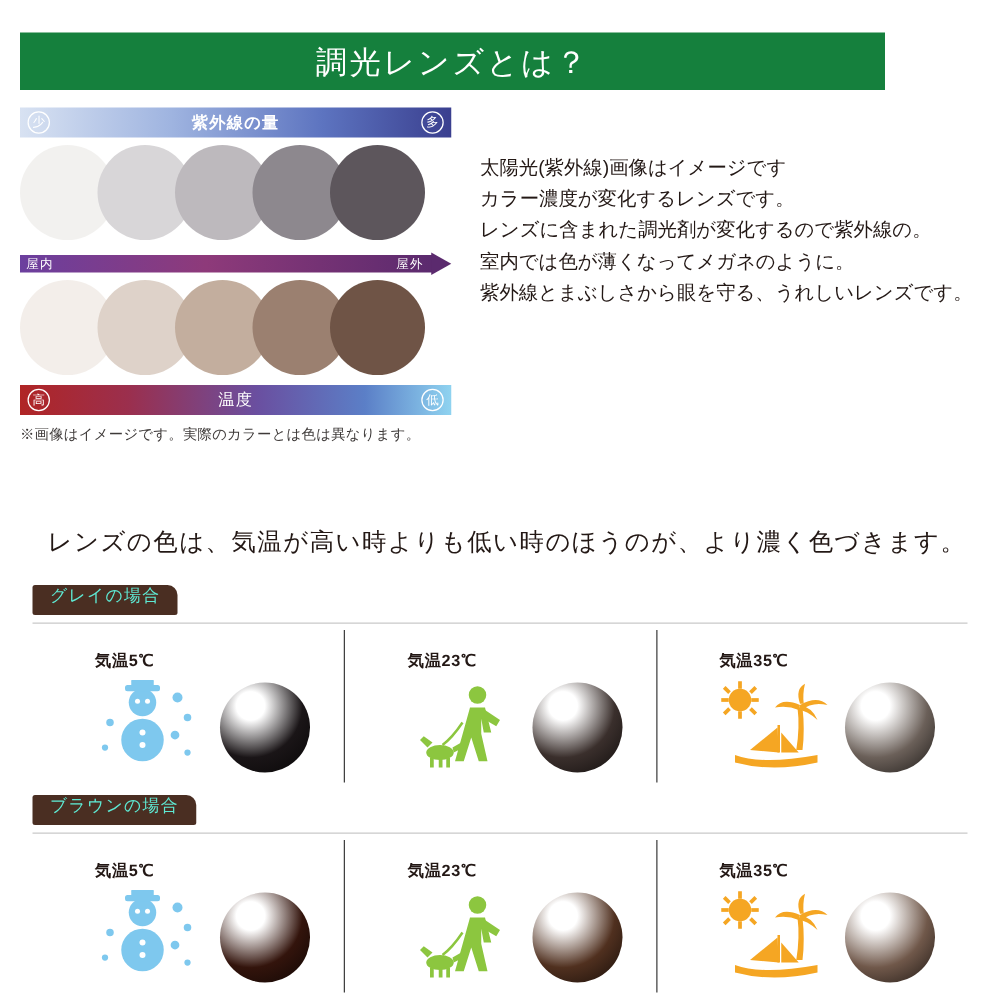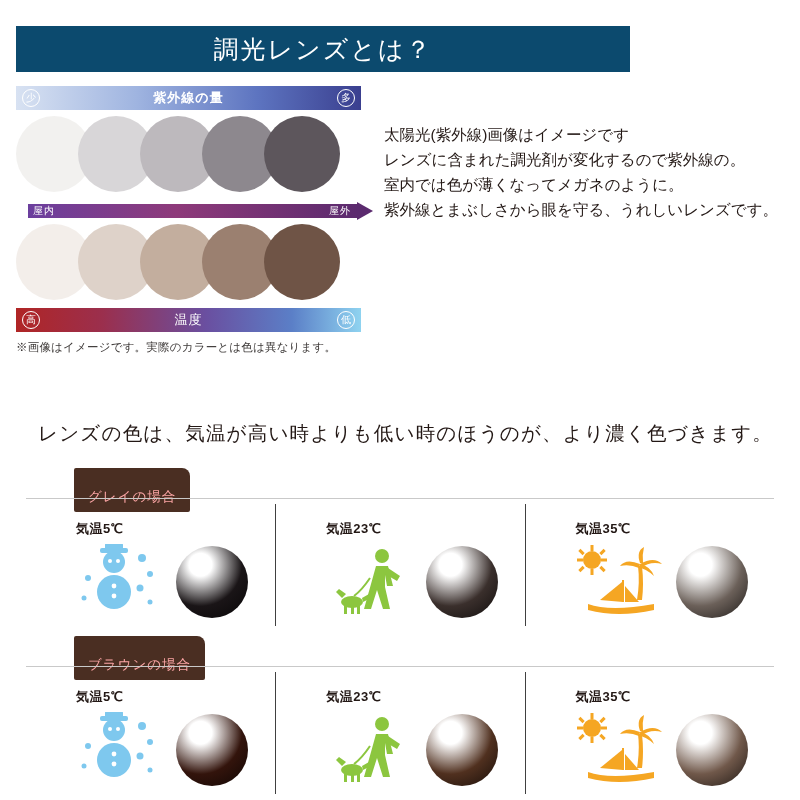--- a/index.html
+++ b/index.html
@@ -14,23 +14,23 @@
     color: #231815;
     overflow: hidden;
     position: relative;
   }
 
   
   .header-bar {
     position: absolute;
     left: 16px;
     top: 26px;
-    width: 614px;
+    width: 692px;
     height: 46px;
-    background: #0c4a6e;
+    background: #15803d;
     display: flex;
     align-items: center;
     justify-content: center;
     font-family: Liberation Mono, monospace;
   }
   .header-bar .title {
     color: #ffffff;
     font-size: 25px;
     letter-spacing: 2px;
     font-weight: normal;
@@ -90,21 +90,21 @@
   .lens {
     position: absolute;
     top: 0;
     width: 76px;
     height: 76px;
     border-radius: 50%;
   }
 
   .arrow-bar {
     position: absolute;
-    left: 12px;
+    left: 0;
     top: 116px;
     width: 345px;
     height: 18px;
     text-decoration: underline;
   }
   .arrow-grad {
     position: absolute;
     left: 0;
     top: 2px;
     width: 330px;
@@ -184,26 +184,25 @@
     position: absolute;
     left: 26px;
     width: 748px;
   }
   .section.gray { top: 468px; }
   .section.brown { top: 636px; }
 
   .sec-tab {
     display: inline-block;
     background: #4a2e22;
-    color: #fca5a5;
+    color: #5eead4;
     font-size: 13.5px;
-    padding: 20px 14px 6px 14px;
+    padding: 0 14px 6px 14px;
     letter-spacing: 1px;
     border-radius: 2px 8px 2px 2px;
-    margin-left: 48px;
   }
   .divider {
     position: absolute;
     left: 0;
     top: 30px;
     width: 748px;
     height: 1px;
     background: #c9c9c9;
   }
 
@@ -292,20 +291,21 @@
     <span class="badge left">高</span>
     <span class="bar-label">温度</span>
     <span class="badge right">低</span>
   </div>
 
   <div class="note">※画像はイメージです。実際のカラーとは色は異なります。</div>
 </div>
 
 <div class="desc">
   <div>太陽光(紫外線)画像はイメージです</div>
+  <div>カラー濃度が変化するレンズです。</div>
   <div>レンズに含まれた調光剤が変化するので紫外線の。</div>
   <div>室内では色が薄くなってメガネのように。</div>
   <div>紫外線とまぶしさから眼を守る、うれしいレンズです。</div>
 </div>
 
 <div class="headline">レンズの色は、気温が高い時よりも低い時のほうのが、より濃く色づきます。</div>
 
 <div class="section gray">
   <span class="sec-tab">グレイの場合</span>
   <div class="divider"></div>

